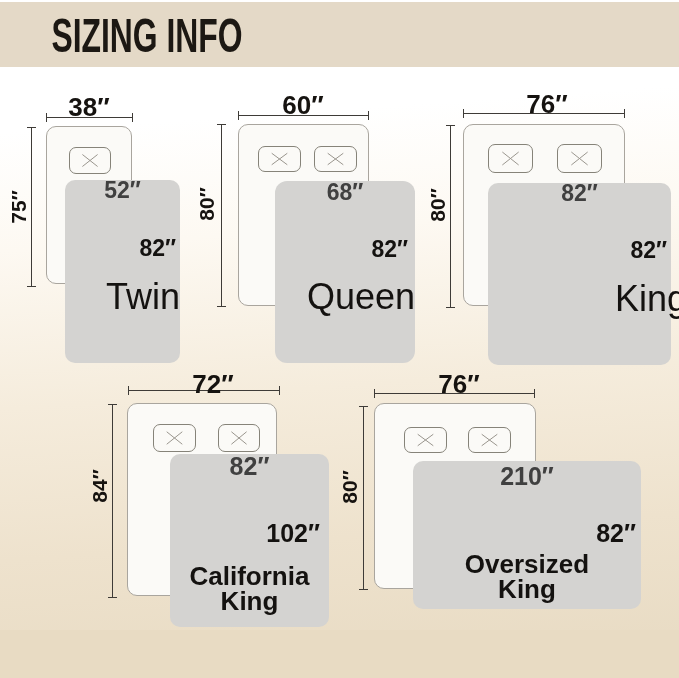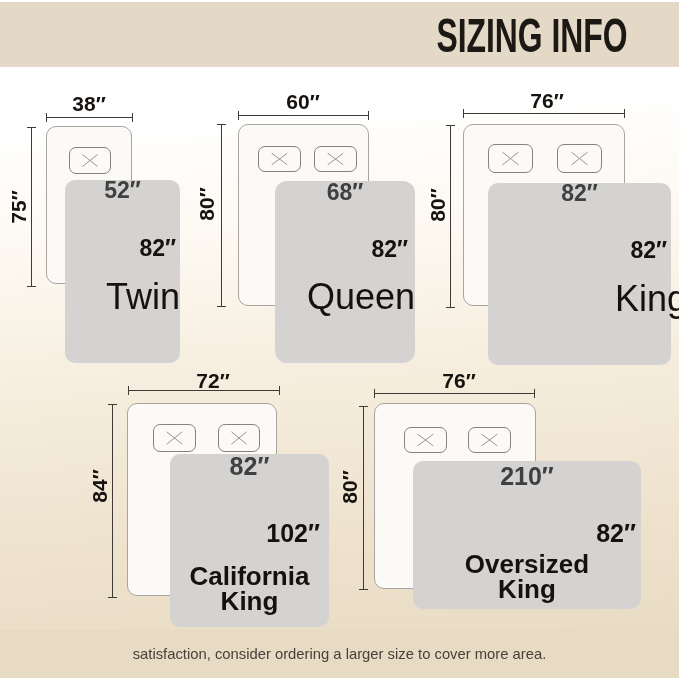--- a/index.html
+++ b/index.html
@@ -7,21 +7,21 @@
     position:relative; width:679px; height:678px; overflow:hidden;
     background:#ffffff;
     font-family:"Liberation Sans", sans-serif;
   }
   .content-bg {
     position:absolute; left:0; top:67px; width:679px; height:611px;
     background:linear-gradient(176deg,#ffffff 10%,#fdf9f2 28%,#f5ecdc 52%,#eee2cd 75%,#e7dac2 100%);
   }
   .header {
     position:absolute; left:0; top:2px; width:679px; height:65px;
-    background:#e4d9c7; display:flex; align-items:center; justify-content:flex-end;
+    background:#e4d9c7; display:flex; align-items:center; justify-content:flex-start;
   }
   .title {
     font-weight:bold; font-size:49px; color:#1c1813;
     transform:scaleX(0.65); transform-origin:center; white-space:nowrap;
     letter-spacing:0px;
   }
   .footer {
     position:absolute; left:0; top:630px; width:679px; height:48px;
     background:#e8dbc3; display:flex; flex-direction:column;
     align-items:center; justify-content:center;
@@ -30,21 +30,21 @@
   .footer div { white-space:nowrap; }
   
   .hdim { position:absolute; height:9px;
     border-left:1px solid #3e3b37; border-right:1px solid #3e3b37; }
   .hdim .ln { position:absolute; left:0; right:0; top:4px; border-top:1px solid #3e3b37; }
   .vdim { position:absolute; width:9px;
     border-top:1px solid #3e3b37; border-bottom:1px solid #3e3b37; }
   .vdim .ln { position:absolute; top:0; bottom:0; left:4px; border-left:1px solid #3e3b37; }
   .hlabel {
     position:absolute; transform:translateX(-50%);
-    font-weight:bold; font-size:21px; color:#161310; white-space:nowrap;
+    font-weight:bold; font-size:26px; color:#161310; white-space:nowrap;
   }
   .vlabel {
     position:absolute; transform:translate(-50%,-50%) rotate(-90deg);
     font-weight:bold; font-size:21px; color:#161310; white-space:nowrap;
   }
   
   .bed {
     position:absolute; background:#fbfaf7;
     border:1px solid #a9a59e; border-radius:10px;
   }
@@ -213,15 +213,14 @@
       </div>
     </div>
     <div class="blanket" style="left:413px;top:461px;width:228px;height:148px;">
       <div class="btop size2" style="top:1px;">210″</div>
       <div class="bside size2" style="top:58px;right:5px;">82″</div>
       <div class="bname2" style="top:91px;width:170px;">Oversized King</div>
     </div>
   </div>
 
   <div class="footer">
-    <div>satisfaction, consider ordering a larger size to cover more area.</div>
   </div>
 </div>
 
 </body></html>

